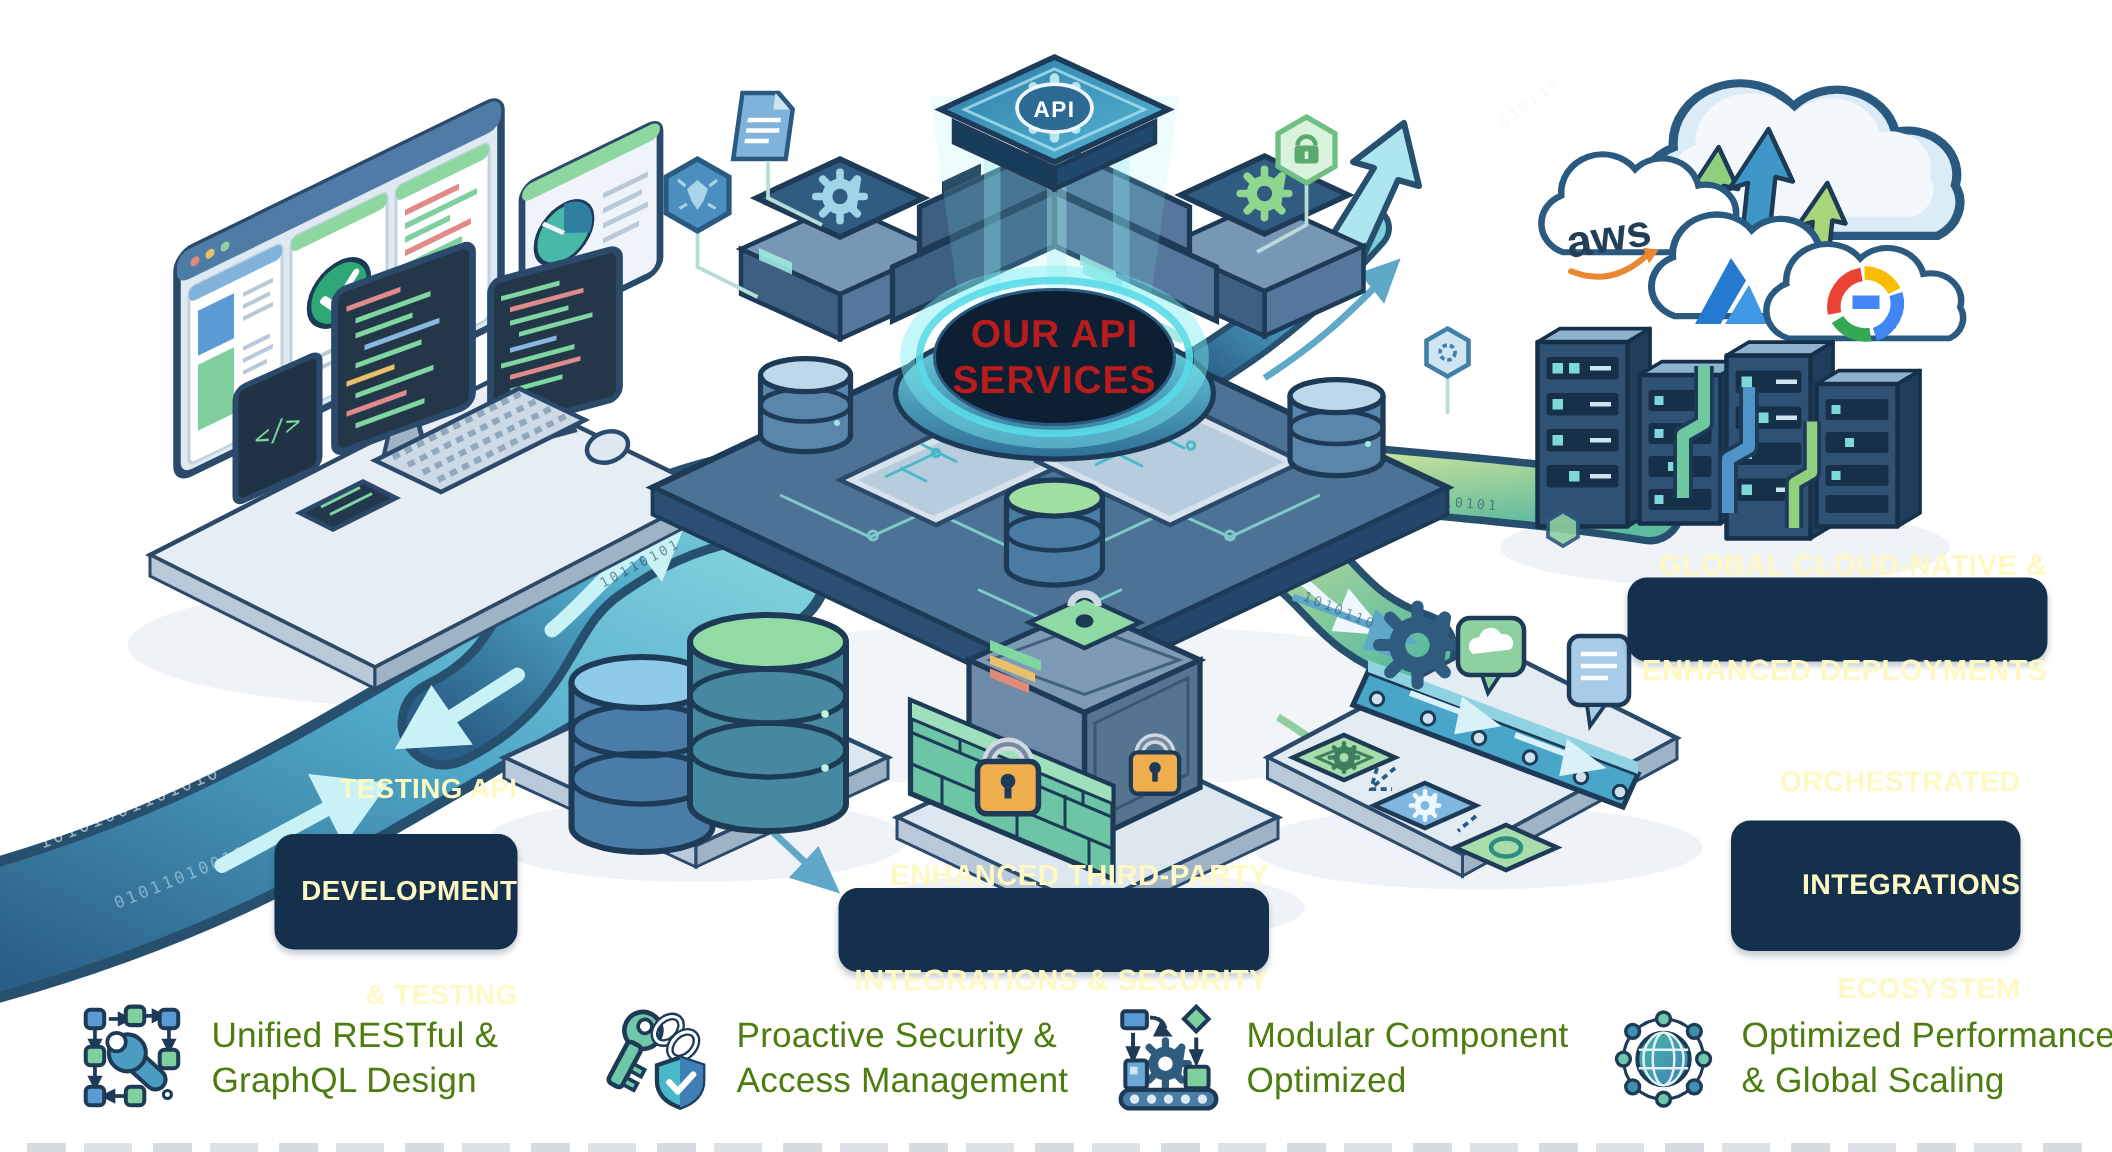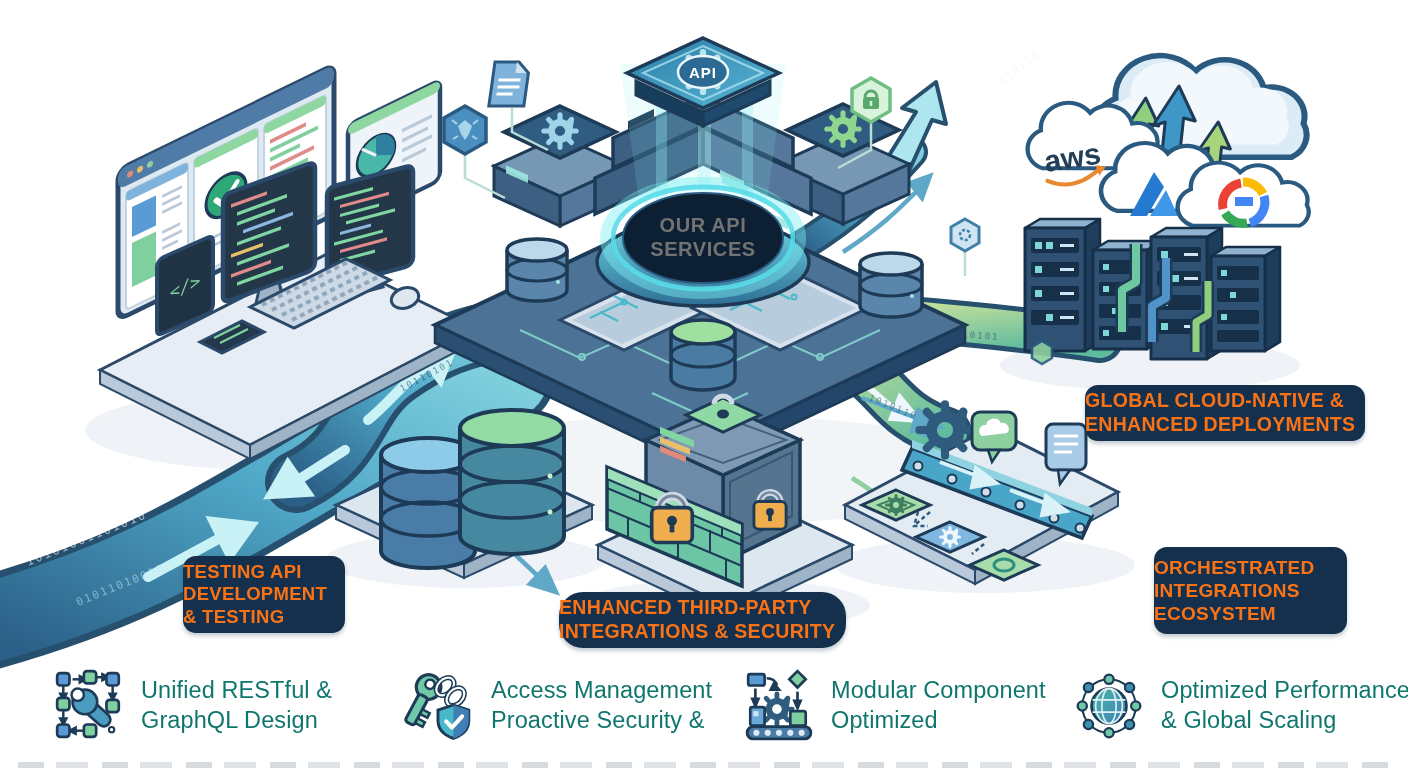--- a/index.html
+++ b/index.html
@@ -3,36 +3,37 @@
 <meta charset="utf-8">
 <style>
   html,body{margin:0;padding:0;}
   body{
     width:1408px;height:768px;position:relative;overflow:hidden;
     background:#ffffff;font-family:"Liberation Sans",sans-serif;
   }
   svg{display:block;}
   .scene{position:absolute;left:0;top:0;}
   .label-box{
-    position:absolute;background:#14304d;border-radius:13px;color:#f97316;
-    font-weight:bold;text-align:left;display:flex;flex-direction:column;
+    position:absolute;background:#14304d;border-radius:13px;color:#fef9c3;
+    font-weight:bold;text-align:right;display:flex;flex-direction:column;
     justify-content:center;line-height:1.22;letter-spacing:.3px;
     box-shadow:0 3px 4px rgba(20,48,77,.25);
+    gap:46px;
   }
   .label-box span{display:block;}
   .badge-text{
     position:absolute;left:617px;top:205px;width:172px;height:66px;
     display:flex;flex-direction:column;justify-content:center;text-align:center;
-    color:#737373;font-weight:bold;font-size:20px;line-height:1.18;
+    color:#b91c1c;font-weight:bold;font-size:26px;line-height:1.18;
     letter-spacing:.6px;
   }
   .feature{position:absolute;display:flex;align-items:center;gap:15px;top:668px;}
   .feature .ficon{width:74px;height:74px;flex:0 0 auto;}
   .feature .ftext{
-    font-size:23.5px;line-height:1.28;color:#0f766e;font-weight:500;
+    font-size:23.5px;line-height:1.28;color:#4d7c0f;font-weight:500;
     letter-spacing:.1px;white-space:nowrap;
   }
   .cropped-strip{
     position:absolute;left:18px;right:18px;bottom:0;height:6px;opacity:.35;
     background:repeating-linear-gradient(90deg,
       rgba(45,70,95,.55) 0 26px, rgba(45,70,95,0) 26px 38px,
       rgba(45,70,95,.45) 38px 70px, rgba(45,70,95,0) 70px 84px);
   }
   .binary{font-family:"DejaVu Sans Mono",monospace;letter-spacing:2px;}
 </style>
@@ -739,21 +740,21 @@
   <span>OUR API</span>
   <span>SERVICES</span>
 </div>
 
 <div class="label-box" style="left:183px;top:556px;width:162px;height:77px;font-size:18.5px;">
   <span>TESTING API</span>
   <span>DEVELOPMENT</span>
   <span>&amp; TESTING</span>
 </div>
 
-<div class="label-box" style="left:559px;top:592px;width:287px;height:56px;font-size:19.5px;border-radius:24px;">
+<div class="label-box" style="left:559px;top:592px;width:287px;height:56px;font-size:19.5px;">
   <span>ENHANCED THIRD-PARTY</span>
   <span>INTEGRATIONS &amp; SECURITY</span>
 </div>
 
 <div class="label-box" style="left:1085px;top:385px;width:280px;height:56px;font-size:19.5px;">
   <span>GLOBAL CLOUD-NATIVE &amp;</span>
   <span>ENHANCED DEPLOYMENTS</span>
 </div>
 
 <div class="label-box" style="left:1154px;top:547px;width:193px;height:87px;font-size:19px;">
@@ -815,22 +816,22 @@
       <ellipse cx="52" cy="28" rx="7" ry="10" transform="rotate(45 52 28)" stroke="#1d3a57" stroke-width="5"></ellipse>
       <ellipse cx="52" cy="28" rx="7" ry="10" transform="rotate(45 52 28)" stroke="#ffffff" stroke-width="2"></ellipse>
     </g>
     <g>
       <path d="M50,36 l15,5 v10 c0,9 -6.5,14.5 -15,17.5 c-8.5,-3 -15,-8.5 -15,-17.5 v-10 z" fill="#49b8c8" stroke="#1d3a57" stroke-width="2.8"></path>
       <path d="M50,36 v32.5 c8.5,-3 15,-8.5 15,-17.5 v-10 z" fill="#3f7fb5"></path>
       <path d="M43,52 l5.5,6 l10,-11" fill="none" stroke="#ffffff" stroke-width="4" stroke-linecap="round" stroke-linejoin="round"></path>
     </g>
   </svg>
   <div class="ftext">
+    <div>Proactive Security &amp;</div>
     <div>Access Management</div>
-    <div>Proactive Security &amp;</div>
   </div>
 </div>
 
 <div class="feature" style="left:742px;">
   <svg class="ficon" viewBox="0 0 72 72">
     <rect x="6" y="6" width="16" height="11" rx="2" fill="#5b9bd5" stroke="#1d3a57" stroke-width="2.6"></rect>
     <polygon points="54,3 62,11 54,19 46,11" fill="#7fcf9f" stroke="#1d3a57" stroke-width="2.6"></polygon>
     <g stroke="#1d3a57" stroke-width="2.6" fill="#1d3a57">
       <path d="M24,10 q8,0 10,7" fill="none"></path>
         <polygon points="31,15 36,21 28,21"></polygon>

